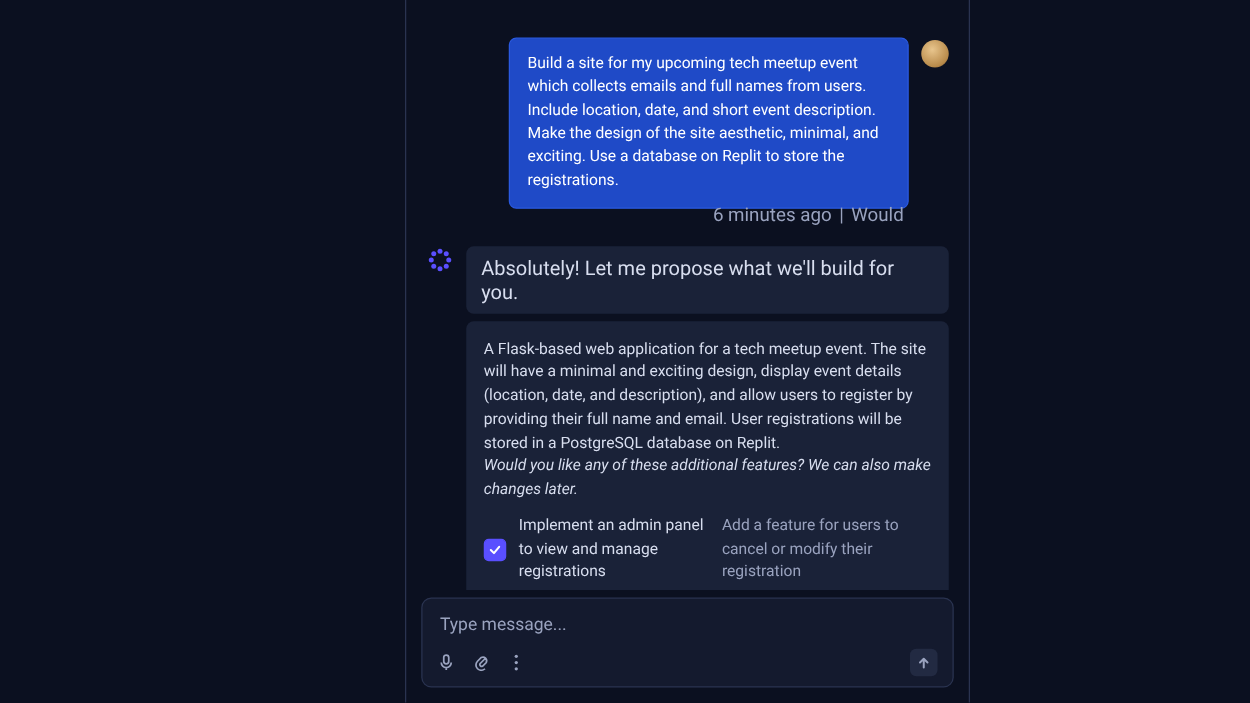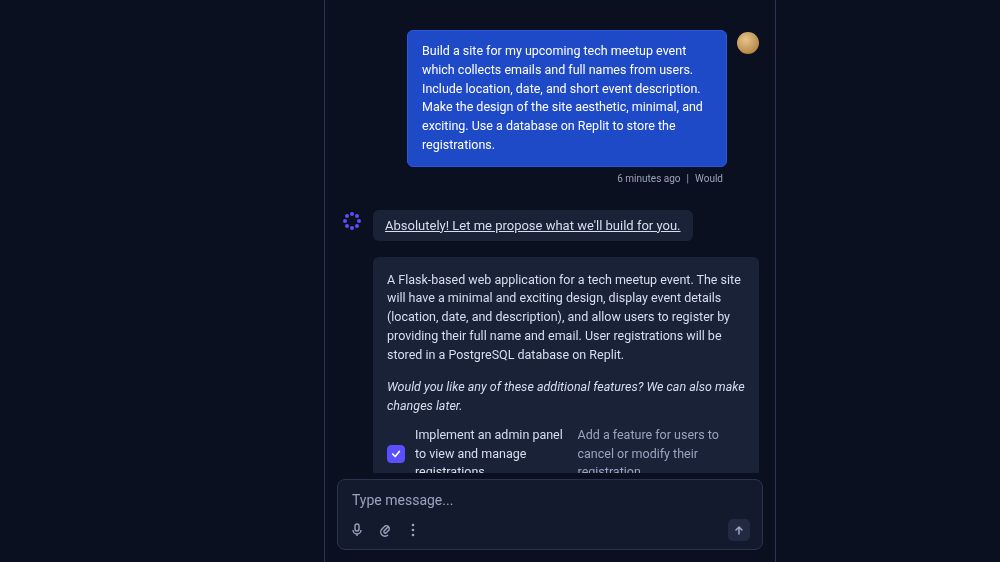--- a/index.html
+++ b/index.html
@@ -31,21 +31,20 @@
     border-left: 1px solid var(--panel-border);
     border-right: 1px solid var(--panel-border);
     display: flex;
     flex-direction: column;
   }
   .chat-scroll {
     flex: 1;
     padding: 30px 16px 10px 16px;
     display: flex;
     flex-direction: column;
-    gap: 10px;
     overflow: hidden;
   }
   .user-row {
     display: flex;
     justify-content: flex-end;
     gap: 10px;
   }
   .user-bubble {
     background: var(--user-bubble);
     border: 1px solid var(--user-bubble-border);
@@ -59,21 +58,21 @@
   .avatar {
     width: 22px; height: 22px;
     border-radius: 50%;
     background: radial-gradient(circle at 40% 35%, #e8c58d 0%, #b88a4a 70%, #6b4a2a 100%);
     flex-shrink: 0;
     margin-top: 2px;
   }
   .meta-row {
     display: flex;
     justify-content: flex-end;
-    font-size: 10px;
+    font-size: 15px;
     color: var(--text-dim);
     gap: 6px;
     margin-right: 36px;
     margin-top: -4px;
   }
   .meta-sep { color: var(--text-dim); }
   .ai-row {
     display: flex;
     gap: 10px;
     align-items: flex-start;
@@ -81,35 +80,34 @@
   }
   .ai-icon {
     width: 22px; height: 22px;
     flex-shrink: 0;
     display: flex; align-items: center; justify-content: center;
   }
   .ai-bubble {
     background: var(--ai-bubble);
     border-radius: 6px;
     padding: 8px 12px;
-    font-size: 13px;
-    color: var(--text);
-    text-decoration: underline;
+    font-size: 16px;
+    color: var(--text);
   }
   .plan-card {
     background: var(--plan-card);
     border-radius: 6px;
     margin-left: 32px;
     margin-top: 6px;
     padding: 14px 14px 14px 14px;
     font-size: 12.5px;
     line-height: 1.5;
     color: var(--text);
   }
-  .plan-desc { margin-bottom: 14px; }
+  .plan-desc { }
   .plan-question { margin-bottom: 10px; font-style: italic; }
   .feature-list {
     display: flex;
     flex-direction: row;
     gap: 7px;
     margin-bottom: 14px;
   }
   .feature-item {
     display: flex;
     align-items: center;

